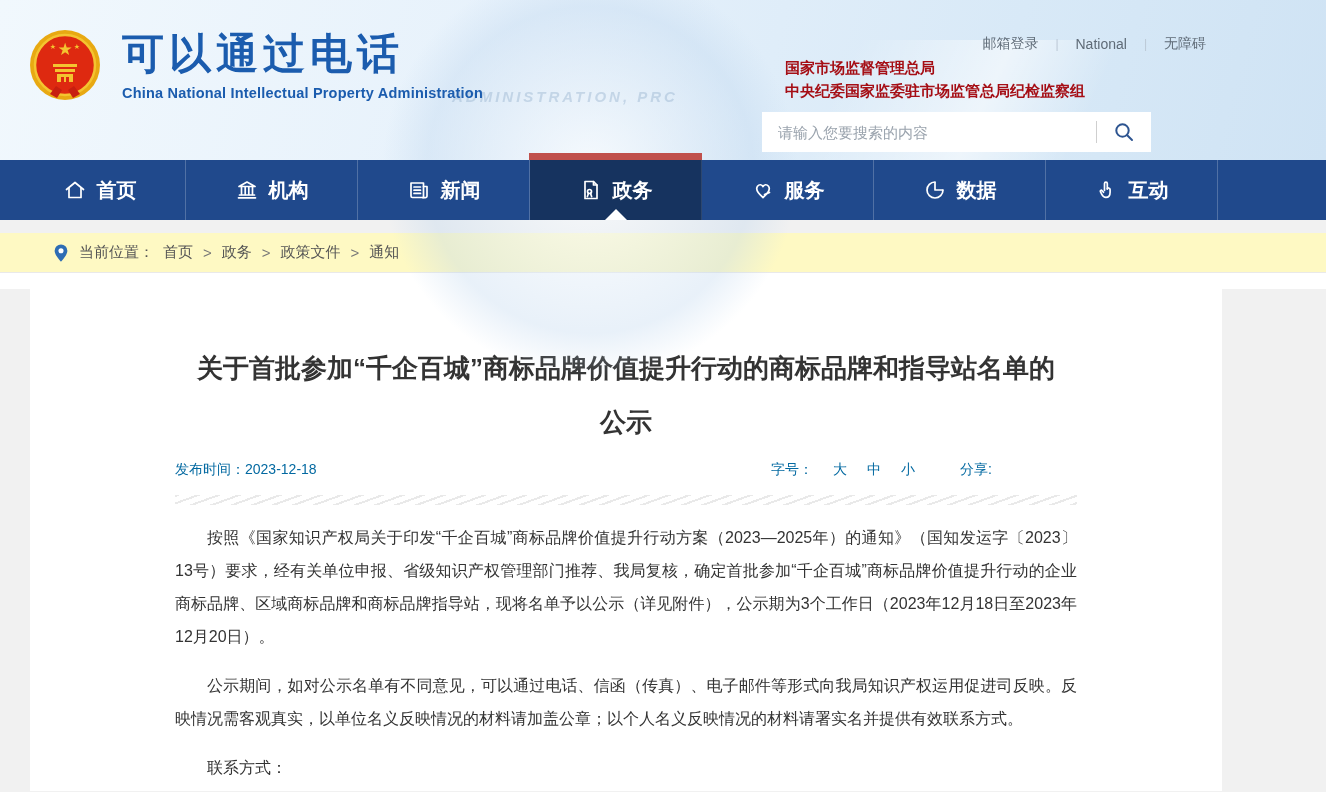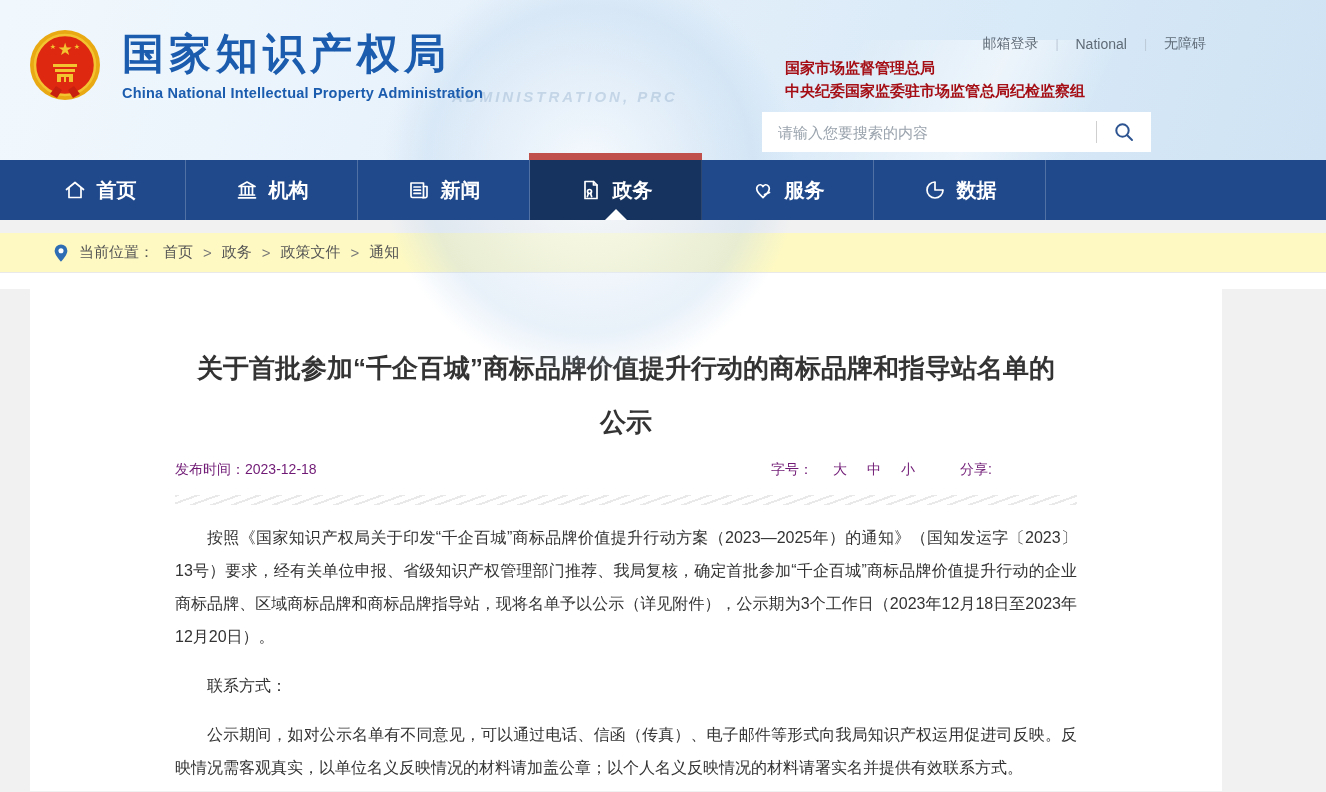--- a/index.html
+++ b/index.html
@@ -55,21 +55,21 @@
   .breadcrumb-bar .crumb-sep { color:#777; margin:0 1px; }
 
   
   .main-bg { background:#f1f1f1; height:518px; }
   .content-card { background:#fff; margin:16px 104px 0 30px; height:502px; padding:52px 145px 0; }
 
   .article-title { text-align:center; font-size:26px; font-weight:bold; color:#333; line-height:54px; }
   .article-title span { display:block; }
 
   .meta-row { display:flex; justify-content:space-between; align-items:center; margin-top:12px;
-    font-size:14px; color:#701a75; }
+    font-size:14px; color:#0369a1; }
   .meta-right { display:flex; align-items:center; gap:20px; margin-right:85px; }
   .meta-right .fs-opt { cursor:pointer; }
   .meta-right .share-label { margin-left:25px; }
 
   .hatch-divider { height:10px; margin-top:16px; margin-bottom:6px;
     background: repeating-linear-gradient(160deg, #e9e9e9 0 2px, #ffffff 2px 7px); }
 
   .article-body p { font-size:16px; color:#333; line-height:33px; margin:16px 0;
     text-indent:2em; text-align:justify; }
 
@@ -92,21 +92,21 @@
       <text x="49" y="21" font-size="7" fill="#f4c430" text-anchor="middle">★</text>
       <rect x="25" y="36" width="24" height="3" fill="#f4c430"></rect>
       <rect x="27" y="41" width="20" height="3" fill="#f4c430"></rect>
       <rect x="29" y="46" width="16" height="8" fill="#f4c430"></rect>
       <rect x="33" y="49" width="3" height="5" fill="#de2910"></rect>
       <rect x="38" y="49" width="3" height="5" fill="#de2910"></rect>
       <path d="M22 66 l6 -8 6 4 -5 8 z" fill="#c71f10"></path>
       <path d="M52 66 l-6 -8 -6 4 5 8 z" fill="#c71f10"></path>
     </svg>
     <div class="titles">
-      <div class="site-title" data-interactable="false">国家知识产权局</div>
+      <div class="site-title" data-interactable="false">可以通过电话</div>
       <div class="site-subtitle" data-interactable="false">China National Intellectual Property Administration</div>
     </div>
   </div>
 
   <div class="top-links" data-interactable="false">
     <span data-interactable="true">邮箱登录</span>
     <span class="sep" data-interactable="false">|</span>
     <span data-interactable="true">National</span>
     <span class="sep" data-interactable="false">|</span>
     <span data-interactable="true">无障碍</span>
@@ -168,20 +168,27 @@
         <path d="M13.5 16.5 L18.5 14.5"></path>
     </svg>
     <span data-interactable="false">服务</span>
   </div>
   <div class="nav-item" data-interactable="true">
     <svg width="24" height="24" viewBox="0 0 24 24" fill="none" stroke="#fff" stroke-width="1.7" stroke-linecap="round" stroke-linejoin="round" data-interactable="false">
       <path d="M20 12 A8 8 0 1 1 12 4"></path>
         <path d="M12 12 V4.5 M12 12 H19.5"></path>
     </svg>
     <span data-interactable="false">数据</span>
+  </div>
+  <div class="nav-item" data-interactable="true">
+    <svg width="24" height="24" viewBox="0 0 24 24" fill="none" stroke="#fff" stroke-width="1.7" stroke-linecap="round" stroke-linejoin="round" data-interactable="false">
+      <path d="M9.5 12.5 V5.6 a1.4 1.4 0 0 1 2.8 0 V11"></path>
+      <path d="M12.3 10.8 c0 -1.2 2.8 -1.2 2.8 0.6 v2.8 c0 3.2 -1.6 5.2 -4.2 5.2 c-2 0 -3.1 -1 -4.1 -3 l-1.4 -2.8 c-0.5 -1 0.8 -1.9 1.7 -0.9 l1.4 1.6"></path>
+    </svg>
+    <span data-interactable="false">互动</span>
   </div>
 </nav>
 
 <div class="band-top" data-interactable="false"></div>
 <div class="breadcrumb-bar" data-interactable="false">
   <span class="pin-icon" data-interactable="false">
     <svg width="18" height="20" viewBox="0 0 24 26">
       <path d="M12 1.5 a8.5 8.5 0 0 1 8.5 8.5 c0 6 -8.5 14.5 -8.5 14.5 s-8.5 -8.5 -8.5 -14.5 a8.5 8.5 0 0 1 8.5 -8.5 z" fill="#2e6db4"></path>
       <circle cx="12" cy="10" r="3.4" fill="#ffffff"></circle>
     </svg>
@@ -214,19 +221,19 @@
         <span class="fs-opt" data-interactable="true">中</span>
         <span class="fs-opt" data-interactable="true">小</span>
         <span class="share-label" data-interactable="false">分享:</span>
       </div>
     </div>
 
     <div class="hatch-divider" data-interactable="false"></div>
 
     <div class="article-body" data-interactable="false">
       <p data-interactable="false">按照《国家知识产权局关于印发“千企百城”商标品牌价值提升行动方案（2023—2025年）的通知》（国知发运字〔2023〕13号）要求，经有关单位申报、省级知识产权管理部门推荐、我局复核，确定首批参加“千企百城”商标品牌价值提升行动的企业商标品牌、区域商标品牌和商标品牌指导站，现将名单予以公示（详见附件），公示期为3个工作日（2023年12月18日至2023年12月20日）。</p>
+      <p data-interactable="false">公示期间，如对公示名单有不同意见，可以通过电话、信函（传真）、电子邮件等形式向我局知识产权运用促进司反映。反映情况需客观真实，以单位名义反映情况的材料请加盖公章；以个人名义反映情况的材料请署实名并提供有效联系方式。</p>
       <p data-interactable="false">联系方式：</p>
-      <p data-interactable="false">公示期间，如对公示名单有不同意见，可以通过电话、信函（传真）、电子邮件等形式向我局知识产权运用促进司反映。反映情况需客观真实，以单位名义反映情况的材料请加盖公章；以个人名义反映情况的材料请署实名并提供有效联系方式。</p>
 
     </div>
 
   </main>
 </div>
 
 </body></html>

